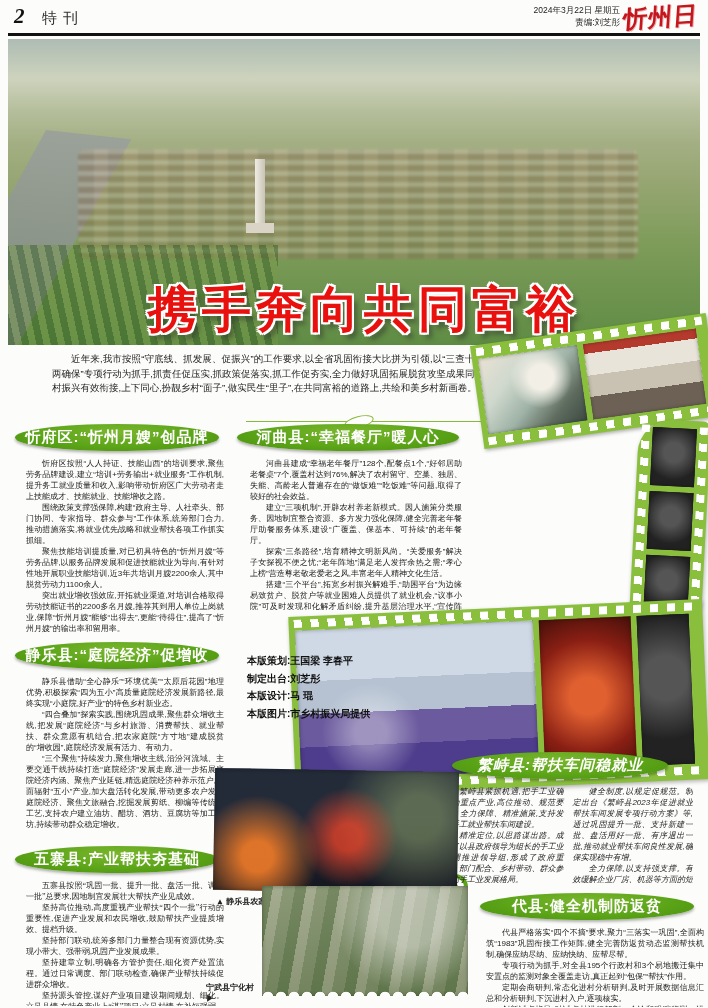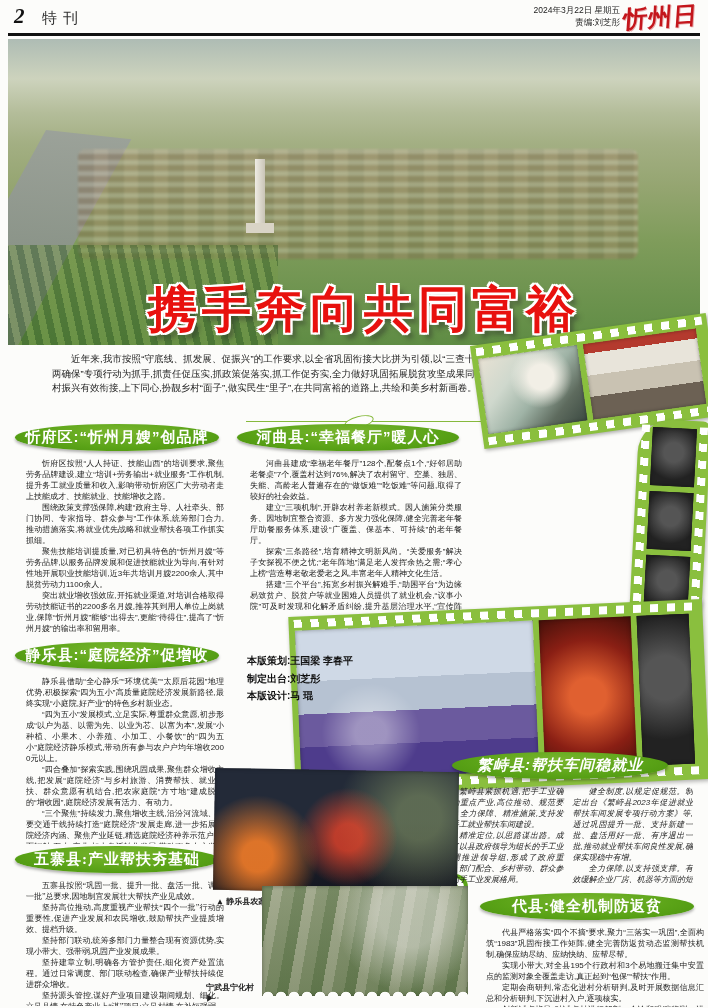--- a/index.html
+++ b/index.html
@@ -161,56 +161,56 @@
         <p>建立“三项机制”,开辟农村养老新模式。因人施策分类服务、因地制宜整合资源、多方发力强化保障,健全完善老年餐厅助餐服务体系,建设“广覆盖、保基本、可持续”的老年餐厅。</p>
         <p>探索“三条路径”,培育精神文明新风尚。“关爱服务”解决子女探视不便之忧;“老年阵地”满足老人发挥余热之需;“孝心上榜”营造尊老敬老爱老之风,丰富老年人精神文化生活。</p>
         <p>搭建“三个平台”,拓宽乡村振兴解难手,“助困平台”为边缘易致贫户、脱贫户等就业困难人员提供了就业机会,“议事小院”可及时发现和化解矛盾纠纷,提升基层治理水平,“宣传阵地”助推政策落地。村“两委”干部、驻村干部利用村民就餐时间,拉家常式地开展疫情防控、森林防火、反诈骗等各项宣传,在农村养老探索实践中蹚出一条新路。</p>
       </div>
   </section>
 
   <section class="art" style="left:10px;top:642px;width:214px;">
     <div class="pill" style="width:204px;">静乐县:“庭院经济”促增收</div>
     <div class="body" style="height:168px;">
         <p>静乐县借助“全心静乐”“环境优美”“太原后花园”地理优势,积极探索“四为五小”高质量庭院经济发展新路径,最终实现“小庭院,好产业”的特色乡村新业态。</p>
-        <p>“四为五小”发展模式,立足实际,尊重群众意愿,初步形成“以户为基、以需为先、以业为芯、以富为本”,发展“小种植、小果木、小养殖、小加工、小餐饮”的“四为五小”庭院经济静乐模式,带动所有参与农户户均年增收2000元以上。</p>
         <p>“四合叠加”探索实践,围绕巩固成果,聚焦群众增收主线,把发展“庭院经济”与乡村旅游、消费帮扶、就业帮扶、群众意愿有机结合,把农家庭院“方寸地”建成脱贫的“增收园”,庭院经济发展有活力、有动力。</p>
         <p>“三个聚焦”持续发力,聚焦增收主线,沿汾河流域、主要交通干线持续打造“庭院经济”发展走廊,进一步拓展庭院经济内涵、聚焦产业延链,精选庭院经济种养示范户,全面辐射“五小”产业,加大盘活转化发展,带动更多农户发展庭院经济、聚焦文旅融合,挖掘发展剪纸、柳编等传统手工艺,支持农户建立油坊、醋坊、酒坊、豆腐坊等加工作坊,持续带动群众稳定增收。</p>
       </div>
   </section>
 
   <section class="art" style="left:10px;top:846px;width:214px;font-family:Liberation Serif, serif;">
     <div class="pill" style="width:204px;">五寨县:产业帮扶夯基础</div>
     <div class="body" style="height:126px;">
         <p>五寨县按照“巩固一批、提升一批、盘活一批、调整一批”总要求,因地制宜发展壮大帮扶产业见成效。</p>
         <p>坚持高位推动,高度重视产业帮扶“四个一批”行动的重要性,促进产业发展和农民增收,鼓励帮扶产业提质增效、提档升级。</p>
         <p>坚持部门联动,统筹多部门力量整合现有资源优势,实现小带大、强带弱,巩固产业发展成果。</p>
         <p>坚持建章立制,明确各方管护责任,细化资产处置流程。通过日常调度、部门联动检查,确保产业帮扶持续促进群众增收。</p>
         <p>坚持源头管控,谋好产业项目建设期间规划、细化。立足县情,在特色产业上“谋”项目;立足村情,在补短强弱、发挥优势上“补”项目;立足项目建设,在项目绩效上“抢”时间,尽最大努力从项目源头上管控,因地制宜发展壮大帮扶产业。</p>
       </div>
   </section>
 
   <div class="credits">
     <div>本版策划:王国梁  李春平</div>
     <div>制定出台:刘芝彤</div>
     <div>本版设计:马  琨</div>
+    <div>本版图片:市乡村振兴局提供</div>
   </div>
 
   <section class="art" style="left:427px;top:752px;width:266px;z-index:2;font-style:italic;">
     <div class="pill" style="width:216px;">繁峙县:帮扶车间稳就业</div>
     <div class="body twocol" style="height:102px;">
         <p>繁峙县紧抓机遇,把手工业确定为重点产业,高位推动、规范要求、全力保障、精准施策,支持发展手工就业帮扶车间建设。</p>
         <p>精准定位,以思路谋出路。成立了以县政府领导为组长的手工业协调推进领导组,形成了政府重视、部门配合、乡村带动、群众参与的手工业发展格局。</p>
         <p>健全制度,以规定促规范。制定出台《繁峙县2023年促进就业帮扶车间发展专项行动方案》等,通过巩固提升一批、支持新建一批、盘活用好一批、有序退出一批,推动就业帮扶车间良性发展,确保实现稳中有增。</p>
         <p>全力保障,以支持强支撑。有效缓解企业厂房、机器等方面的短板,加大奖励补贴,持续纾困解难。建立手工业项目绿色审批通道,确保引进的手工业企业快入驻、快建设、快投产、快见效。组建繁峙县手工业发展促进会,全面落实规模奖补和小微企业稳岗奖补政策。</p>
       </div>
   </section>
 
   <section class="art" style="left:470px;top:893px;width:234px;z-index:2;">
     <div class="pill" style="width:214px;">代县:健全机制防返贫</div>
     <div class="body" style="height:80px;">
         <p>代县严格落实“四个不摘”要求,聚力“三落实一巩固”,全面构筑“1983”巩固衔接工作矩阵,健全完善防返贫动态监测帮扶机制,确保应纳尽纳、应纳快纳、应帮尽帮。</p>
-        <p>实现小带大,对全县195个行政村和3个易地搬迁集中安置点的监测对象全覆盖走访,真正起到“包保”“帮扶”作用。</p>
+        <p>专项行动为抓手,对全县195个行政村和3个易地搬迁集中安置点的监测对象全覆盖走访,真正起到“包保”“帮扶”作用。</p>
         <p>定期会商研判,常态化进村分析研判,及时开展数据信息汇总和分析研判,下沉进村入户,逐项核实。</p>
         <p>创新试点指导,对试点村进行解剖、会诊和跟踪监测。进一步完善包村试点工作联络包保责任制,扎实推进防返贫动态排查帮扶工作。</p>
       </div>
   </section>
 
 </div>
 
 </body></html>

